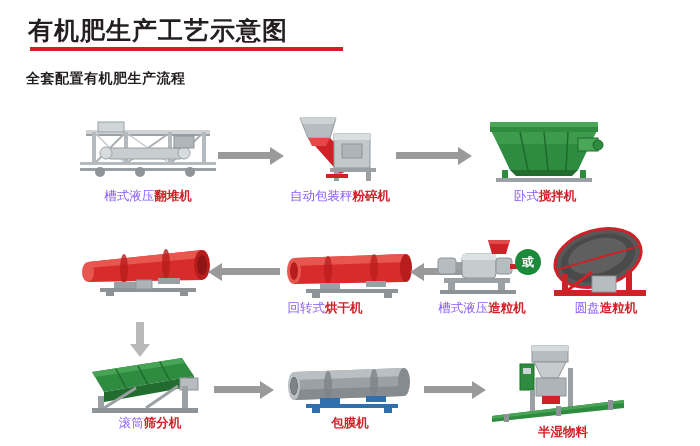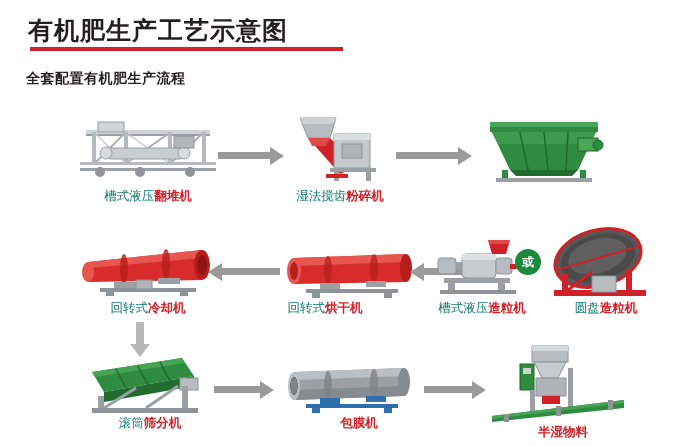--- a/index.html
+++ b/index.html
@@ -29,21 +29,21 @@
   }
 
   .caption{
     position:absolute;
     font-size:12.5px;color:#231f20;
     white-space:nowrap;
     text-align:center;
     font-weight:500;
   }
   .caption .hl{color:#cf2127;font-weight:bold;}
-  .caption .pl{color:#0f766e;}
+  .caption .pl{color:#8b5cf6;}
 
   
   .arrow-h{
     position:absolute;height:0;
   }
   .arrow-h .shaft{
     position:absolute;left:0;top:0;height:7px;background:#9a9a9a;
   }
   .arrow-h .head{
     position:absolute;top:-5px;width:0;height:0;
@@ -137,21 +137,21 @@
       <rect x="38" y="18" width="36" height="6" fill="#d9dee1"></rect>
       <rect x="46" y="28" width="20" height="14" fill="#aeb4b8" stroke="#90969a" stroke-width="1"></rect>
 
       <rect x="34" y="52" width="46" height="4" fill="#9aa0a4"></rect>
       <rect x="38" y="56" width="5" height="9" fill="#9aa0a4"></rect>
       <rect x="70" y="56" width="5" height="9" fill="#9aa0a4"></rect>
       <rect x="30" y="58" width="22" height="4" fill="#cf2127"></rect>
     </svg>
   </div>
   <div class="caption" style="left:280px;top:188px;width:120px;">
-    <span class="pl">湿法搅齿</span><span class="hl">粉碎机</span>
+    <span class="pl">自动包装秤</span><span class="hl">粉碎机</span>
   </div>
 
   <div class="arrow-h right" style="left:396px;top:152px;width:76px;">
     <div class="shaft" style="width:62px;"></div>
     <div class="head" style="left:62px;"></div>
   </div>
 
   <div class="machine" style="left:486px;top:120px;">
     <svg width="118" height="62" viewBox="0 0 118 62">
 
@@ -166,20 +166,23 @@
       <line x1="58" y1="12" x2="62" y2="50" stroke="#1e6a2b" stroke-width="1.5"></line>
       <line x1="82" y1="12" x2="80" y2="50" stroke="#1e6a2b" stroke-width="1.5"></line>
 
       <rect x="92" y="18" width="20" height="13" fill="#4aa758" stroke="#1e6a2b" stroke-width="1"></rect>
       <circle cx="112" cy="25" r="5" fill="#2f8b3f" stroke="#1e6a2b" stroke-width="1"></circle>
 
       <rect x="16" y="50" width="6" height="10" fill="#2f8b3f"></rect>
       <rect x="94" y="50" width="6" height="10" fill="#2f8b3f"></rect>
       <rect x="10" y="58" width="96" height="4" fill="#9aa0a4"></rect>
     </svg>
+  </div>
+  <div class="caption" style="left:485px;top:188px;width:120px;">
+    <span class="pl">卧式</span><span class="hl">搅拌机</span>
   </div>
 
   <div class="machine" style="left:80px;top:236px;">
     <svg width="136" height="60" viewBox="0 0 136 60">
 
       <polygon points="8,26 122,14 122,44 8,46" fill="#d82b2b"></polygon>
       <polygon points="8,26 122,14 122,22 8,32" fill="#e8574f"></polygon>
       <ellipse cx="122" cy="29" rx="8" ry="15" fill="#b81d1d"></ellipse>
       <ellipse cx="122" cy="29" rx="5" ry="10" fill="#8f1414"></ellipse>
       <ellipse cx="8" cy="36" rx="6" ry="10" fill="#e8574f"></ellipse>
@@ -188,23 +191,20 @@
       <ellipse cx="86" cy="28" rx="4" ry="15" fill="#b81d1d" opacity="0.8"></ellipse>
 
       <rect x="34" y="46" width="22" height="6" fill="#9aa0a4"></rect>
       <rect x="78" y="42" width="22" height="6" fill="#9aa0a4"></rect>
       <rect x="20" y="52" width="96" height="4" fill="#8d9397"></rect>
       <rect x="26" y="56" width="8" height="4" fill="#8d9397"></rect>
       <rect x="100" y="56" width="8" height="4" fill="#8d9397"></rect>
 
       <rect x="56" y="44" width="16" height="9" fill="#aeb4b8" stroke="#8d9397" stroke-width="1"></rect>
     </svg>
-  </div>
-  <div class="caption" style="left:88px;top:300px;width:120px;">
-    <span class="pl">回转式</span><span class="hl">冷却机</span>
   </div>
 
   <div class="arrow-h left" style="left:222px;top:268px;width:60px;">
     <div class="shaft" style="left:0px;width:58px;"></div>
     <div class="head" style="left:-14px;"></div>
   </div>
 
   <div class="machine" style="left:288px;top:240px;">
     <svg width="128" height="58" viewBox="0 0 128 58">
       <polygon points="6,18 118,14 118,42 6,44" fill="#d82b2b"></polygon>
@@ -323,21 +323,21 @@
       <ellipse cx="118" cy="26" rx="6" ry="14" fill="#858b8f"></ellipse>
       <ellipse cx="42" cy="29" rx="4" ry="14" fill="#7d8387" opacity="0.8"></ellipse>
       <ellipse cx="88" cy="27" rx="4" ry="14" fill="#7d8387" opacity="0.8"></ellipse>
       <rect x="34" y="42" width="20" height="6" fill="#2f6fae"></rect>
       <rect x="80" y="40" width="20" height="6" fill="#2f6fae"></rect>
       <rect x="20" y="48" width="92" height="4" fill="#2f6fae"></rect>
       <rect x="26" y="52" width="8" height="5" fill="#2f6fae"></rect>
       <rect x="98" y="52" width="8" height="5" fill="#2f6fae"></rect>
     </svg>
   </div>
-  <div class="caption" style="left:299px;top:415px;width:120px;">
+  <div class="caption" style="left:290px;top:415px;width:120px;">
     <span class="pl"></span><span class="hl">包膜机</span>
   </div>
 
   <div class="arrow-h right" style="left:424px;top:386px;width:62px;">
     <div class="shaft" style="width:48px;"></div>
     <div class="head" style="left:48px;"></div>
   </div>
 
   <div class="machine" style="left:490px;top:344px;">
     <svg width="140" height="78" viewBox="0 0 140 78">

